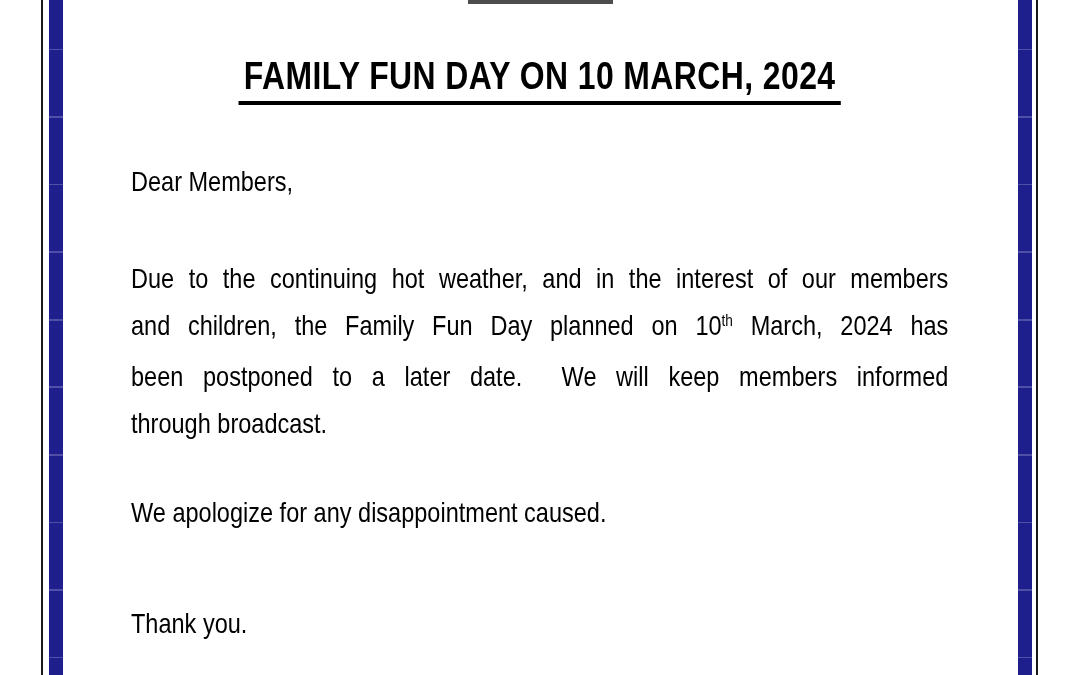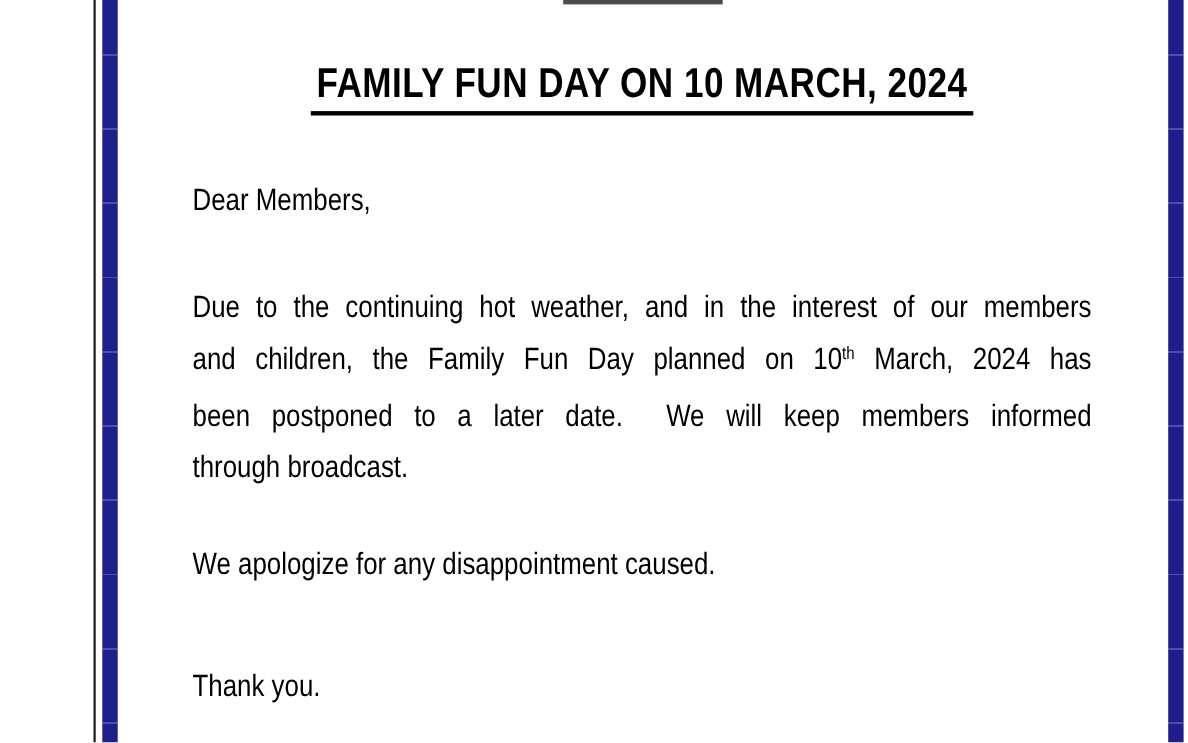--- a/index.html
+++ b/index.html
@@ -10,21 +10,21 @@
     --paper:#ffffff;
   }
   html,body{margin:0;padding:0;}
   body{
     width:1080px;height:675px;overflow:hidden;
     background:var(--paper);
     font-family:"Liberation Sans","DejaVu Sans",sans-serif;
     color:var(--ink);
     position:relative;
   }
-  .page{position:absolute;inset:0;background:var(--paper);margin-left:44px;}
+  .page{position:absolute;inset:0;background:var(--paper);}
 
   
   .top-bar{
     position:absolute;left:468px;top:0;width:145px;height:4px;
     background:var(--bar-gray);
   }
 
   
   .vline{position:absolute;top:0;bottom:0;width:2px;background:var(--line-black);}
   .left-line{left:41px;}

